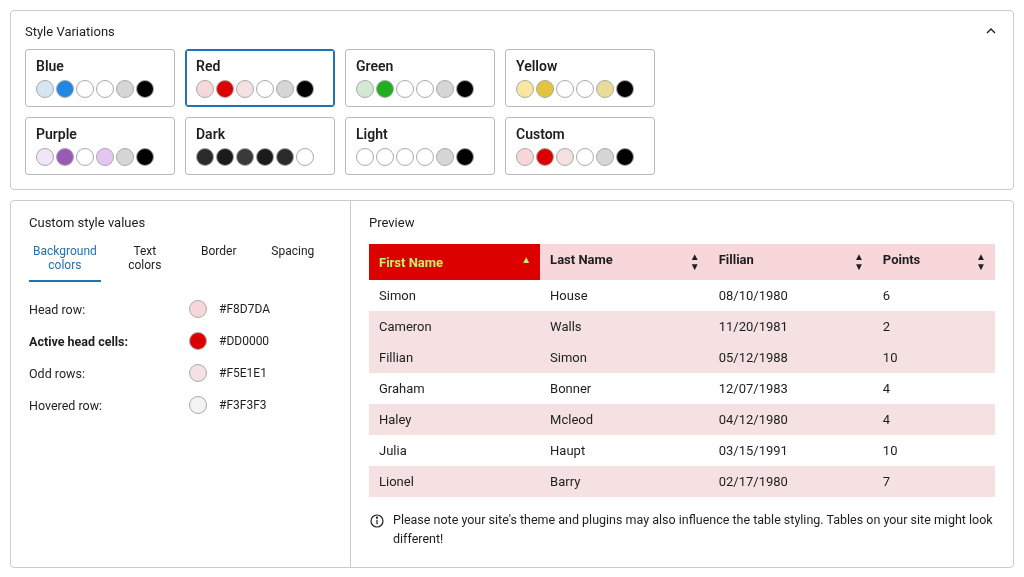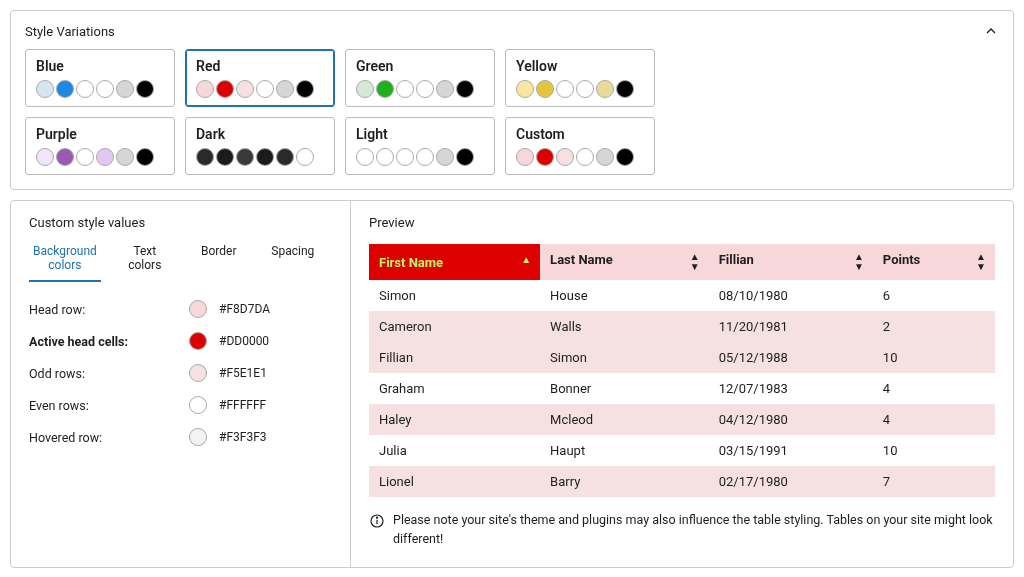--- a/index.html
+++ b/index.html
@@ -240,25 +240,20 @@
           <div class="label bold">Active head cells:</div>
           <div class="dot" style="background: rgb(221, 0, 0);"></div>
           <div class="hex">#DD0000</div>
         </div>
         <div class="value-row">
           <div class="label">Odd rows:</div>
           <div class="dot" style="background: rgb(245, 225, 225);"></div>
           <div class="hex">#F5E1E1</div>
         </div>
         <div class="value-row">
-          <div class="label">Even rows:</div>
-          <div class="dot" style="background: rgb(255, 255, 255);"></div>
-          <div class="hex">#FFFFFF</div>
-        </div>
-        <div class="value-row">
           <div class="label">Hovered row:</div>
           <div class="dot" style="background: rgb(243, 243, 243);"></div>
           <div class="hex">#F3F3F3</div>
         </div>
       </div>
   </div>
 
   <div class="right-col">
     <div class="section-title">Preview</div>
     <table class="preview">

